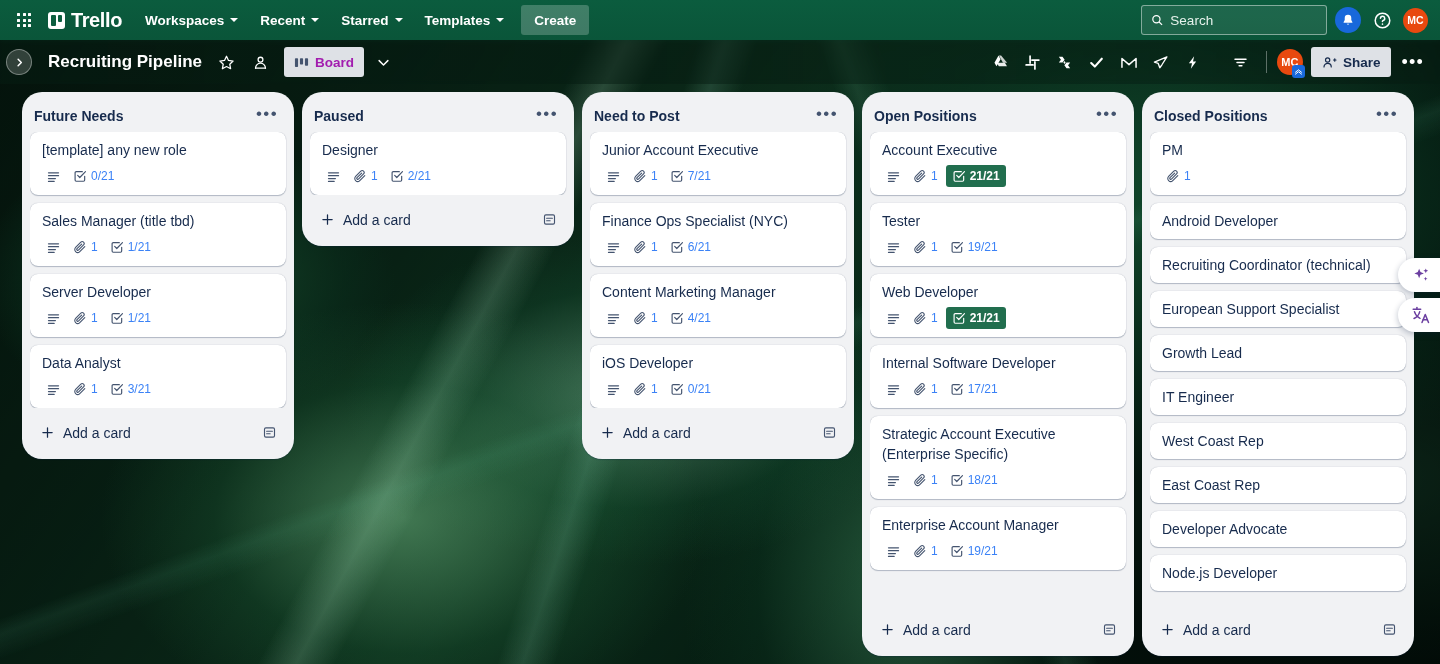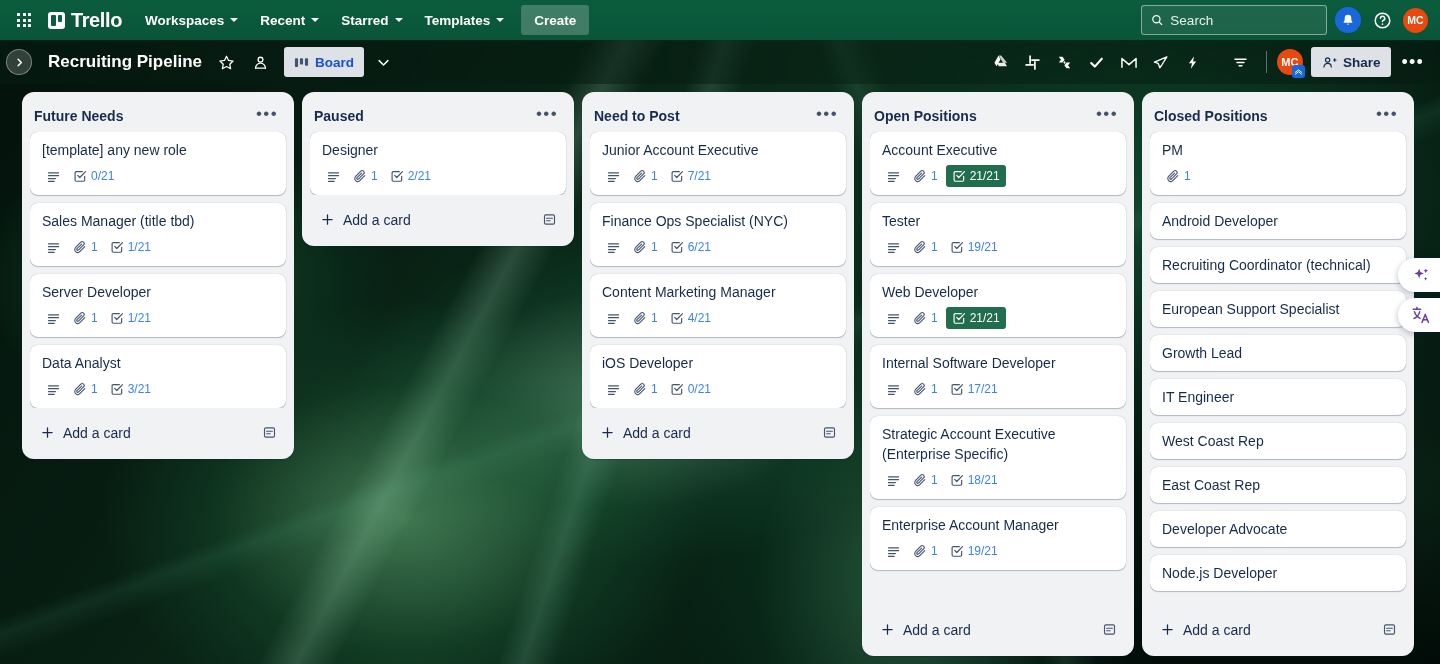--- a/index.html
+++ b/index.html
@@ -115,21 +115,21 @@
     flex:none; margin-right:6px;
   }
   #board-title { color:#fff; font-size:17px; font-weight:700; padding: 0 6px;
     border-radius:3px; cursor:pointer; line-height:28px; }
   .hdr-icon {
     width:30px; height:30px; border-radius:4px; display:flex; align-items:center;
     justify-content:center; cursor:pointer; color:#fff; flex:none;
   }
   #view-switch {
     display:flex; align-items:center; gap:6px; height:30px; padding:0 10px;
-    background:#dee1e6; color:#1d4ed8; border-radius:3px; font-size:13.5px;
+    background:#dee1e6; color:#a21caf; border-radius:3px; font-size:13.5px;
     font-weight:600; cursor:pointer; margin-left:4px;
   }
   #hdr-right { margin-left:auto; display:flex; align-items:center; gap:2px; }
   .hdr-divider { width:1px; height:22px; background: rgba(255,255,255,.35); margin:0 8px; }
   #avatar-badge-wrap { position:relative; margin-right:6px; }
   #avatar-badge-wrap .avatar { width:26px; height:26px; font-size:11px; }
   #avatar-badge {
     position:absolute; right:-2px; bottom:-3px; width:13px; height:13px;
     border-radius:3px; background:#1868db; display:flex; align-items:center;
     justify-content:center;
@@ -142,21 +142,21 @@
   #board-menu-btn { color:#fff; font-size:18px; letter-spacing:1.2px;
     padding: 0 4px; cursor:pointer; margin-left:4px; line-height:14px; }
 
   
   #board-canvas {
     position:absolute; left:0; right:0; top:84px; bottom:0; z-index:3;
     display:flex; align-items:flex-start; gap:8px;
     padding: 8px 0 0 22px; overflow:hidden;
   }
   .list {
-    width: 272px; flex:none; background:#f1f2f4; border-radius:12px;
+    width: 272px; flex:none; background:#f1f2f4; border-radius:20px;
     padding: 8px 4px 8px 8px; display:flex; flex-direction:column;
     max-height: 572px; box-shadow: 0 1px 1px rgba(9,30,66,.25);
   }
   .list-header {
     display:flex; align-items:center; justify-content:space-between;
     padding: 4px 8px 4px 4px; min-height:32px; flex:none;
   }
   .list-title { font-size:14px; font-weight:700; color:#172b4d; cursor:pointer; }
   .list-menu { color:#44546f; font-size:17px; line-height:10px; letter-spacing:1.4px;
     cursor:pointer; padding: 4px 4px 8px 4px; border-radius:4px; }
@@ -171,21 +171,21 @@
     background:#fff; border-radius:8px; padding: 8px 12px 8px 12px;
     box-shadow: 0 1px 1px rgba(9,30,66,.25), 0 0 1px rgba(9,30,66,.31);
     cursor:pointer; flex:none;
   }
   .card-title { font-size:14px; color:#172b4d; line-height:20px; }
   .card-badges { display:flex; align-items:center; gap:4px; margin-top:5px; flex-wrap:wrap; }
   .badge {
     display:flex; align-items:center; gap:4px; color:#3b82f6; font-size:12px;
     padding: 2px 4px; border-radius:3px; height:22px;
   }
-  .badge.complete { background:#216e4e; color:#ffffff; font-weight:400; padding: 2px 6px; }
+  .badge.complete { background:#216e4e; color:#ffffff; font-weight:700; padding: 2px 6px; }
   .add-card {
     display:flex; align-items:center; justify-content:space-between;
     padding: 8px 8px 6px 4px; flex:none; margin-top: 4px;
   }
   .add-card-left { display:flex; align-items:flex-start; gap:8px; color:#172b4d;
     font-size:14px; cursor:pointer; padding: 4px 6px; border-radius:6px; flex:1; }
   .tmpl-icon { padding:5px; border-radius:6px; cursor:pointer; display:flex; }
 
   
   #right-float {

